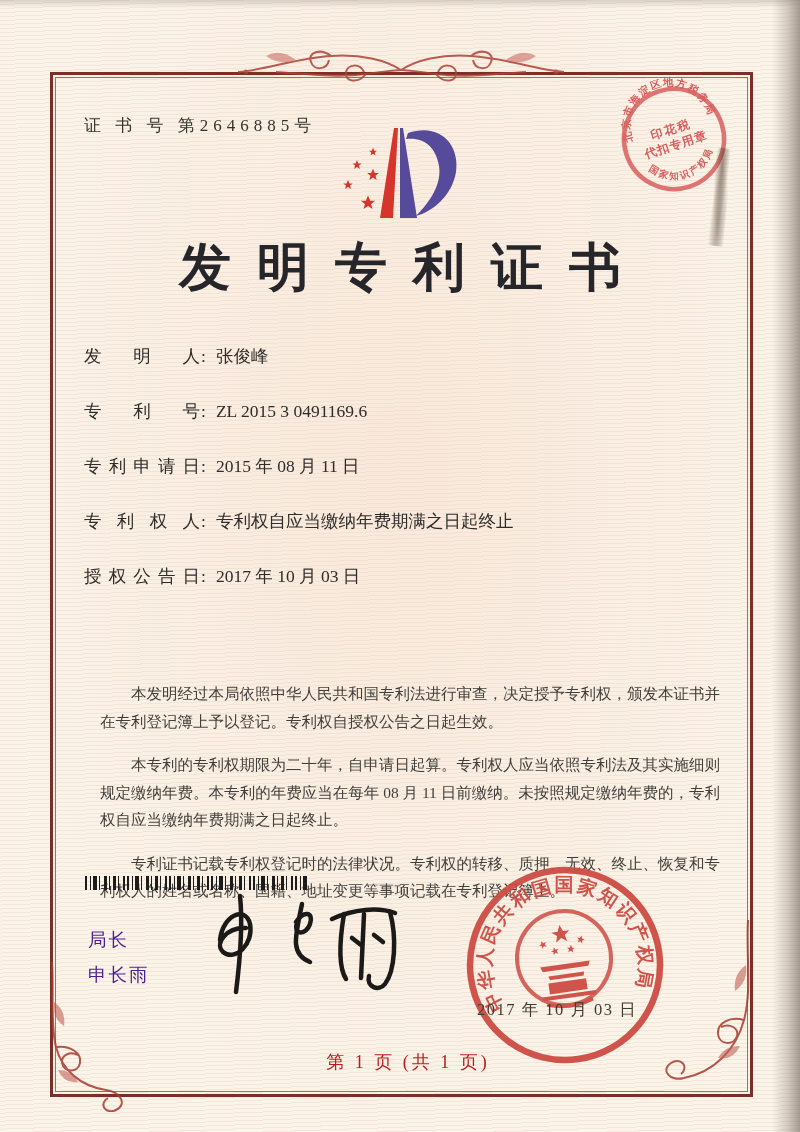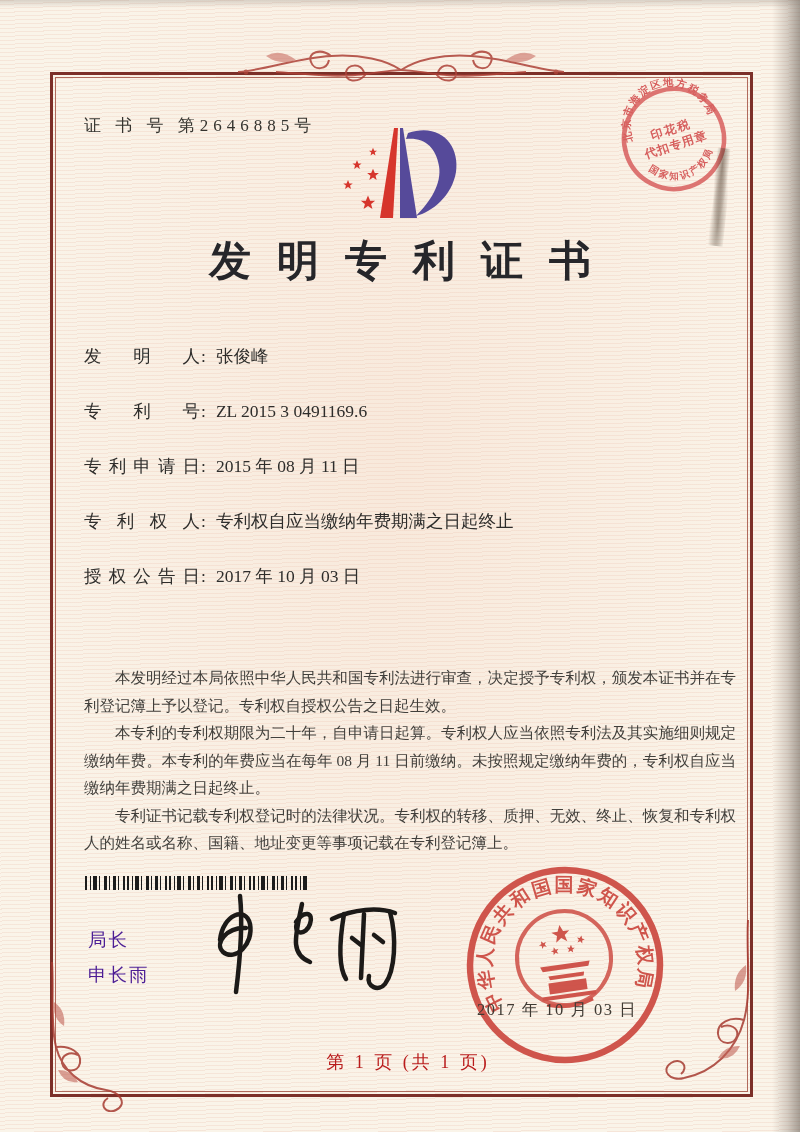--- a/index.html
+++ b/index.html
@@ -6,29 +6,29 @@
   .page{position:relative;width:800px;height:1132px;background:#faf4e9;overflow:hidden;
         font-family:"Liberation Serif","DejaVu Serif",serif;}
   .texture{position:absolute;inset:0;pointer-events:none;
     background:
       radial-gradient(ellipse at 50% 42%, rgba(243,206,186,0.30), rgba(0,0,0,0) 72%),
       repeating-linear-gradient(178deg, rgba(224,152,130,0.16) 0 1px, rgba(250,244,234,0) 1px 4px);}
   .border-outer{position:absolute;left:50px;top:72px;width:697px;height:1019px;
       border:3px solid #7c2f28;}
   .border-inner{position:absolute;inset:2px;border:1px solid #b06a5c;}
   .cert-no{position:absolute;left:84px;top:114px;font-size:17px;letter-spacing:5px;color:#35342f;}
-  .title{position:absolute;left:0;right:0;top:233px;text-align:center;font-size:42px;
+  .title{position:absolute;left:0;right:0;top:233px;text-align:center;font-size:52px;
       font-weight:700;letter-spacing:26px;text-indent:26px;color:#26262a;}
   .fields{position:absolute;left:84px;top:344px;width:620px;}
   .field-row{margin-bottom:31px;font-size:17.5px;color:#2e2d2b;white-space:nowrap;line-height:24px;}
   .f-label{display:inline-block;width:116px;text-align:justify;text-align-last:justify;}
   .f-colon{margin:0 10px 0 1px;}
   .paras{position:absolute;left:84px;top:664px;width:652px;font-size:15.5px;line-height:27.5px;
       color:#413f3b;text-align:justify;}
-  .paras p{margin:0;text-indent:2em;}
+  .paras p{margin:16px;text-indent:2em;}
   .barcode{position:absolute;left:85px;top:876px;width:224px;height:14px;
     background:repeating-linear-gradient(90deg,
       #1c1c1c 0 2px, rgba(0,0,0,0) 2px 5px,
       #1c1c1c 5px 6px, rgba(0,0,0,0) 6px 8px,
       #1c1c1c 8px 12px, rgba(0,0,0,0) 12px 14px,
       #1c1c1c 14px 15px, rgba(0,0,0,0) 15px 19px,
       #1c1c1c 19px 22px, rgba(0,0,0,0) 22px 24px,
       #1c1c1c 24px 25px, rgba(0,0,0,0) 25px 28px,
       #1c1c1c 28px 31px, rgba(0,0,0,0) 31px 33px,
       #1c1c1c 33px 34px, rgba(0,0,0,0) 34px 38px,

